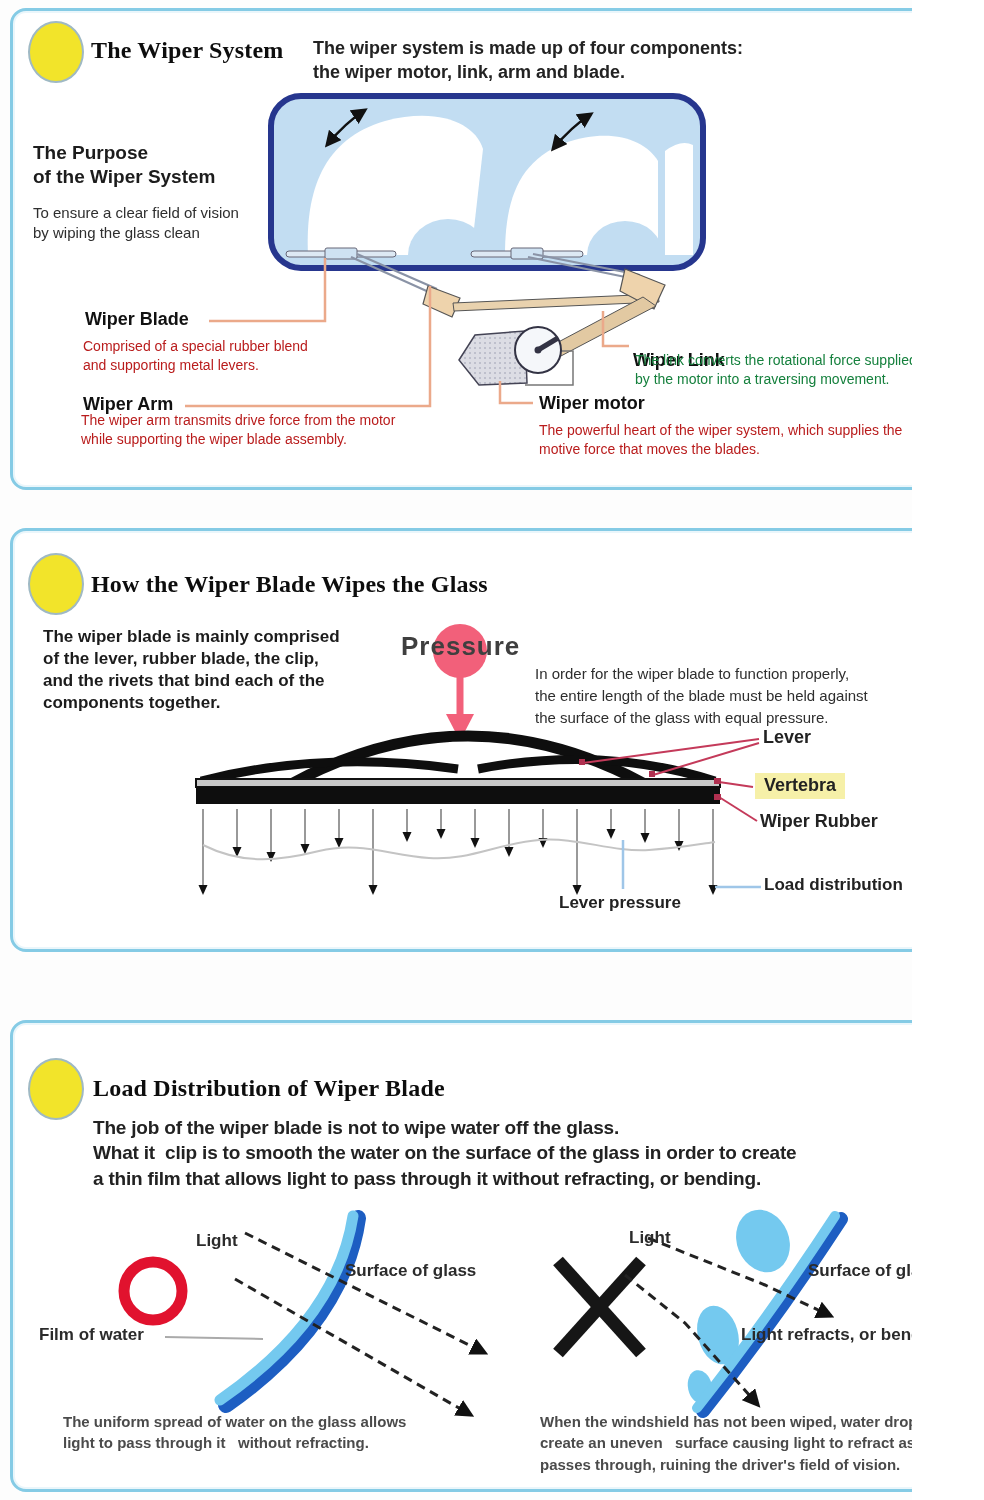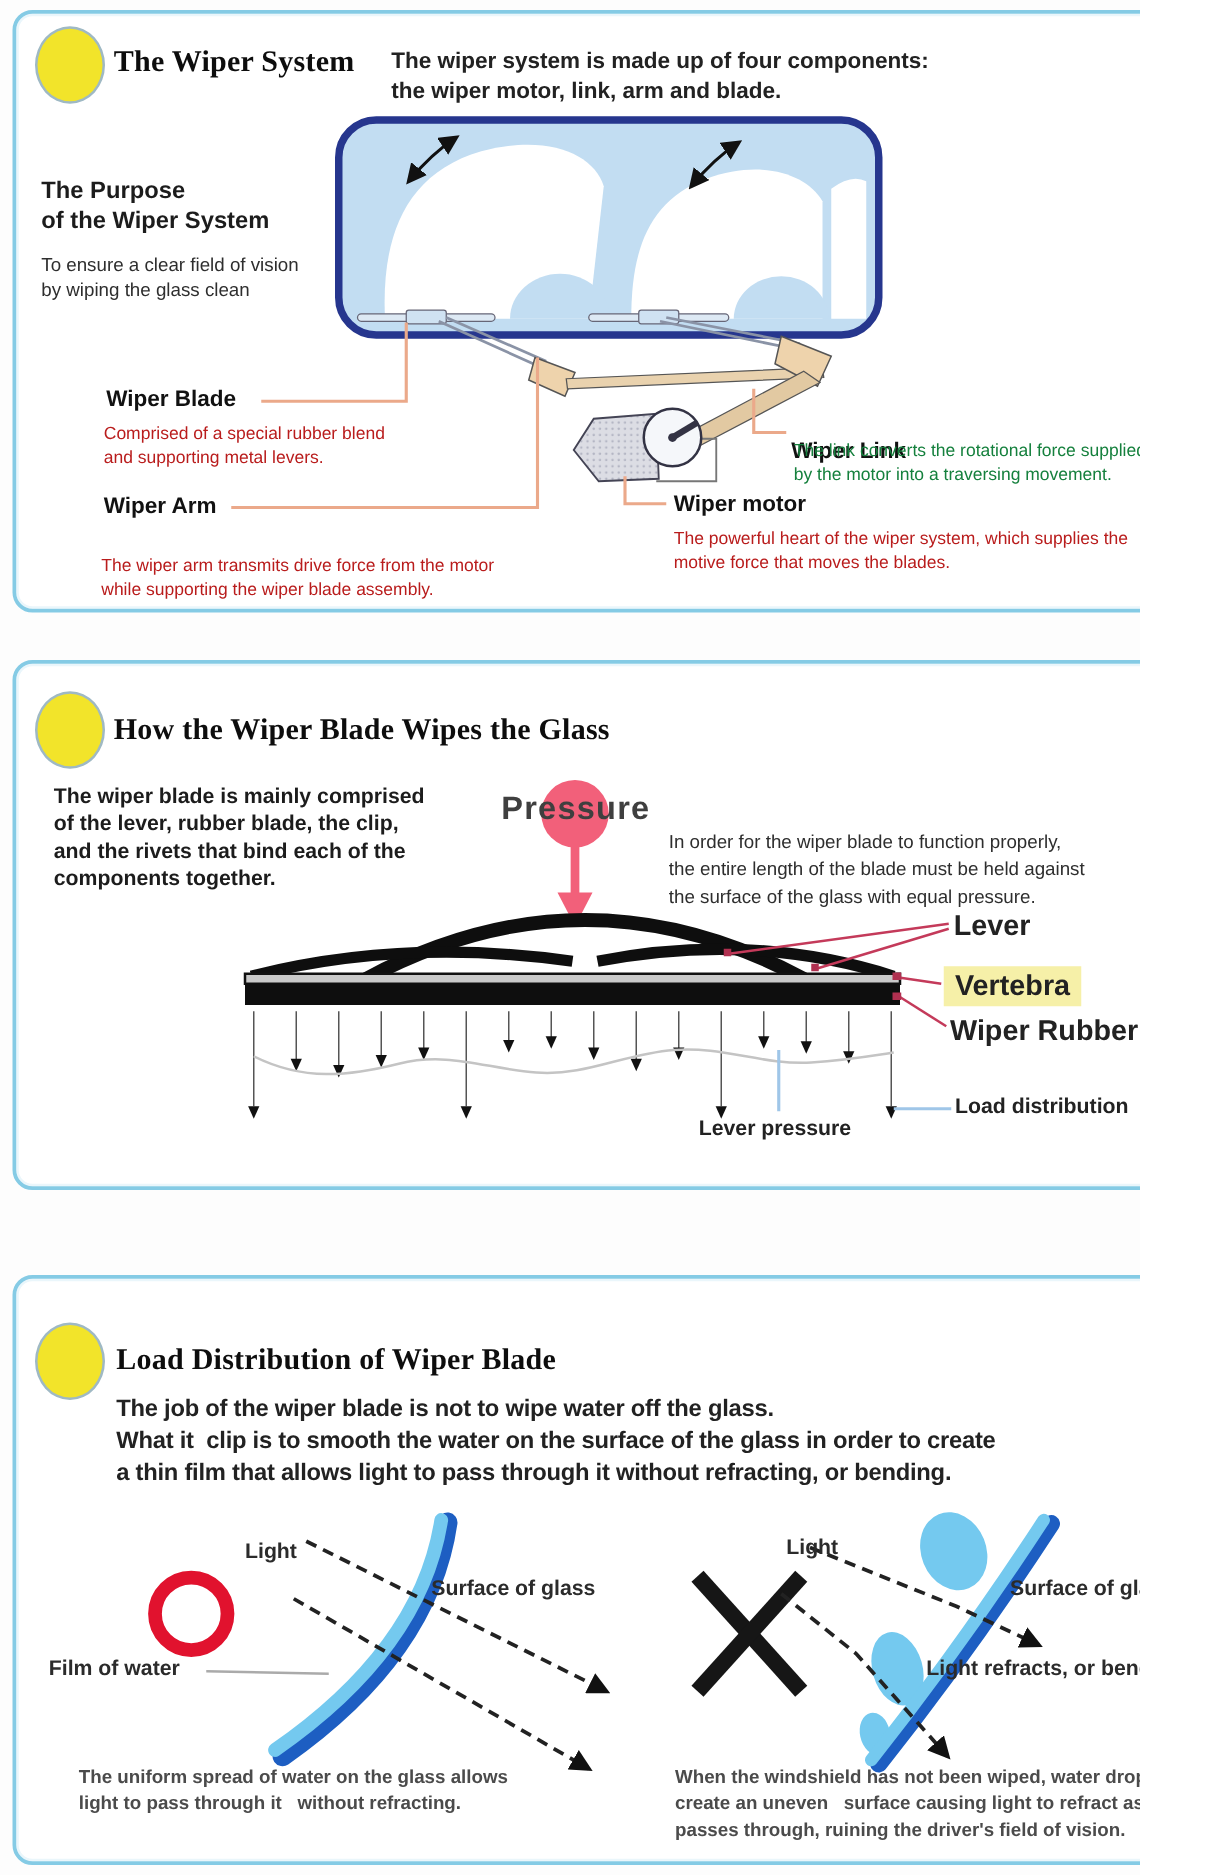--- a/index.html
+++ b/index.html
@@ -19,21 +19,21 @@
                 font-size:24px; color:#0d0d0d; letter-spacing:0.2px; }
   .intro-bold { font-weight:bold; font-size:18px; line-height:1.35; color:#222; }
   .h-bold { font-weight:bold; font-size:19px; line-height:1.25; color:#1c1c1c; }
   .body15 { font-size:15px; line-height:1.35; color:#2e2e2e; }
   .lbl-h { font-weight:bold; font-size:18px; color:#111; }
   .desc  { font-size:14px; line-height:1.38; color:#b91c1c; }
   .desc-sm { font-size:14px; line-height:1.38; color:#15803d; }
   .p2-intro { font-weight:bold; font-size:17px; line-height:1.3; color:#1c1c1c; }
   .pressure-word { font-size:26px; font-weight:bold; color:#3f3f3f; letter-spacing:1px; }
   .p2-note { font-size:15px; line-height:1.45; color:#2e2e2e; }
-  .p2-lbl { font-size:23px; font-weight:600; color:#222; }
+  .p2-lbl { font-size:18px; font-weight:600; color:#222; }
   .p2-lbl-sm { font-size:17px; font-weight:600; color:#222; }
   .hl-yellow { background:#f6f0a8; padding:2px 9px 3px 9px; }
   .p3-para { font-size:19px; font-weight:bold; line-height:1.33; color:#222; letter-spacing:-0.2px; }
   .diag-lbl { font-size:17px; font-weight:bold; color:#2b2b2b; }
   .caption { font-size:15px; font-weight:bold; line-height:1.42; color:#4b4b4b;margin-left:22px; }
   svg { position:absolute; left:0; top:0; }
 </style>
 </head>
 <body>
 
@@ -104,21 +104,21 @@
     <div class="abs body15 ml" style="left:20px; top:192px;">To ensure a clear field of vision
 by wiping the glass clean</div>
     <div class="abs h-bold ml" style="left:20px; top:130px;">The Purpose
 of the Wiper System</div>
 
     <div class="abs lbl-h" style="left:72px; top:298px;">Wiper Blade</div>
     <div class="abs desc ml" style="left:70px; top:326px;">Comprised of a special rubber blend
 and supporting metal levers.</div>
 
     <div class="abs lbl-h" style="left:70px; top:383px;">Wiper Arm</div>
-    <div class="abs desc ml" style="left:68px; top:432px;">The wiper arm transmits drive force from the motor
+    <div class="abs desc ml" style="left:68px; top:400px;">The wiper arm transmits drive force from the motor
 while supporting the wiper blade assembly.</div>
 
     <div class="abs lbl-h" style="left:620px; top:312px;margin-top:27px;">Wiper Link</div>
     <div class="abs desc-sm ml" style="left:622px; top:340px;">The link converts the rotational force supplied
 by the motor into a traversing movement.</div>
 
     <div class="abs lbl-h" style="left:526px; top:382px;">Wiper motor</div>
     <div class="abs desc ml" style="left:526px; top:410px;">The powerful heart of the wiper system, which supplies the
 motive force that moves the blades.</div>
   </div>

